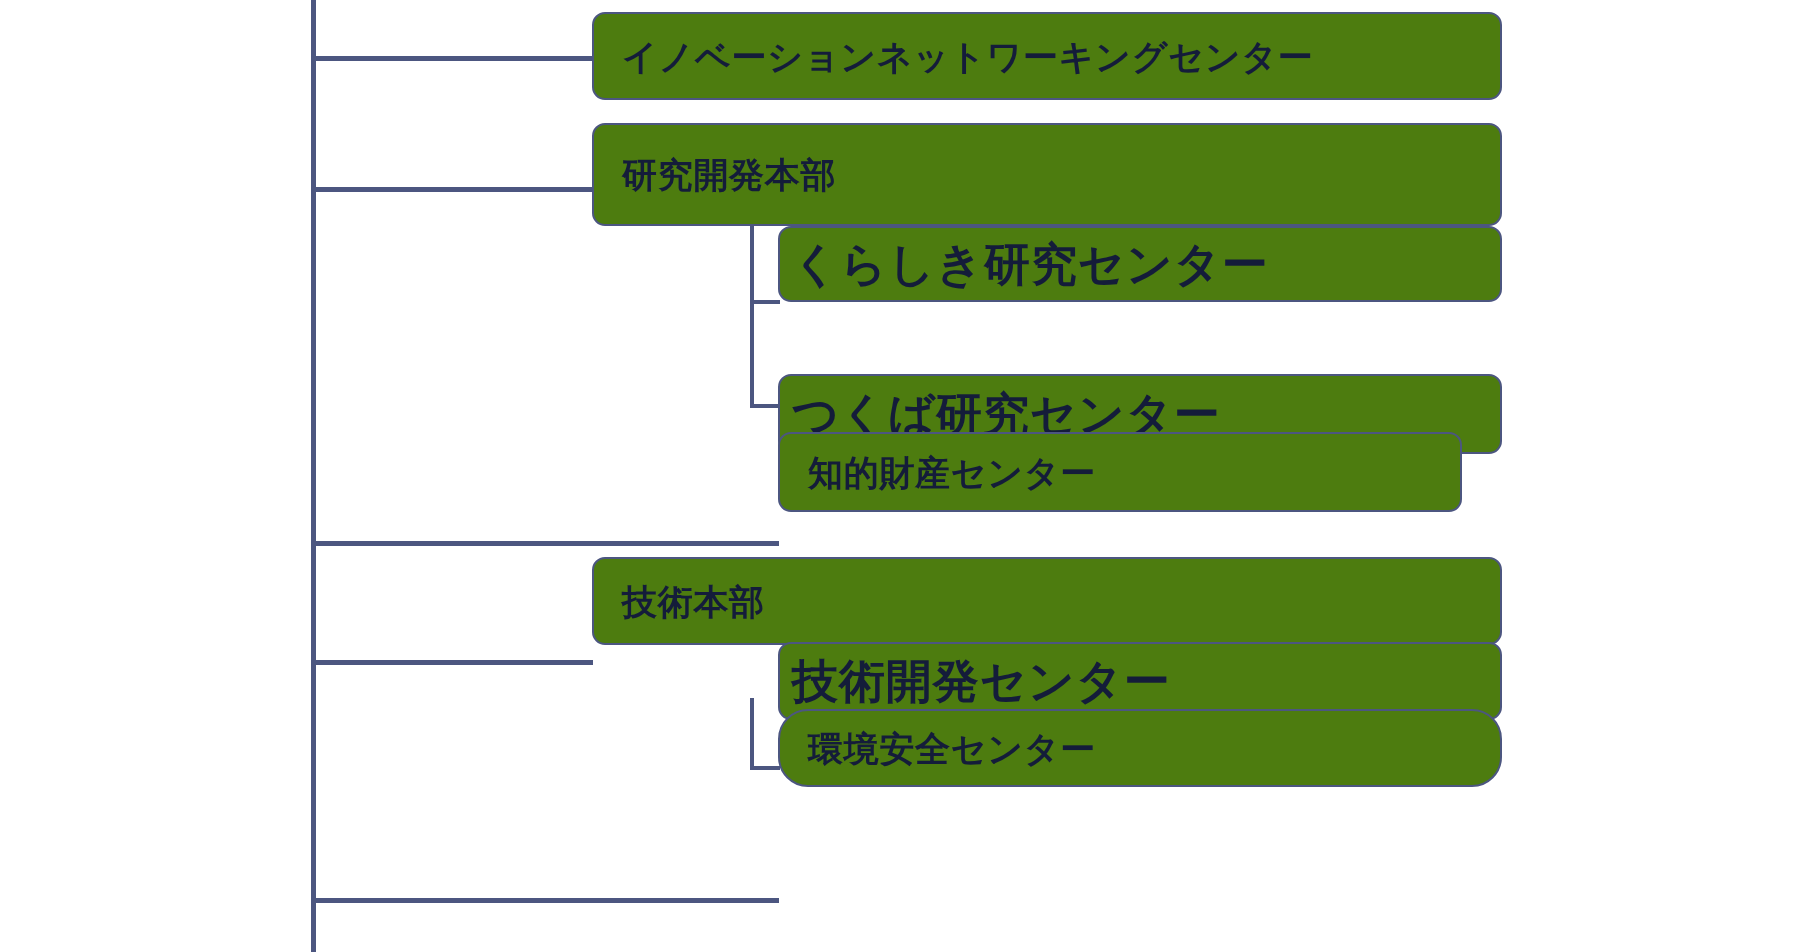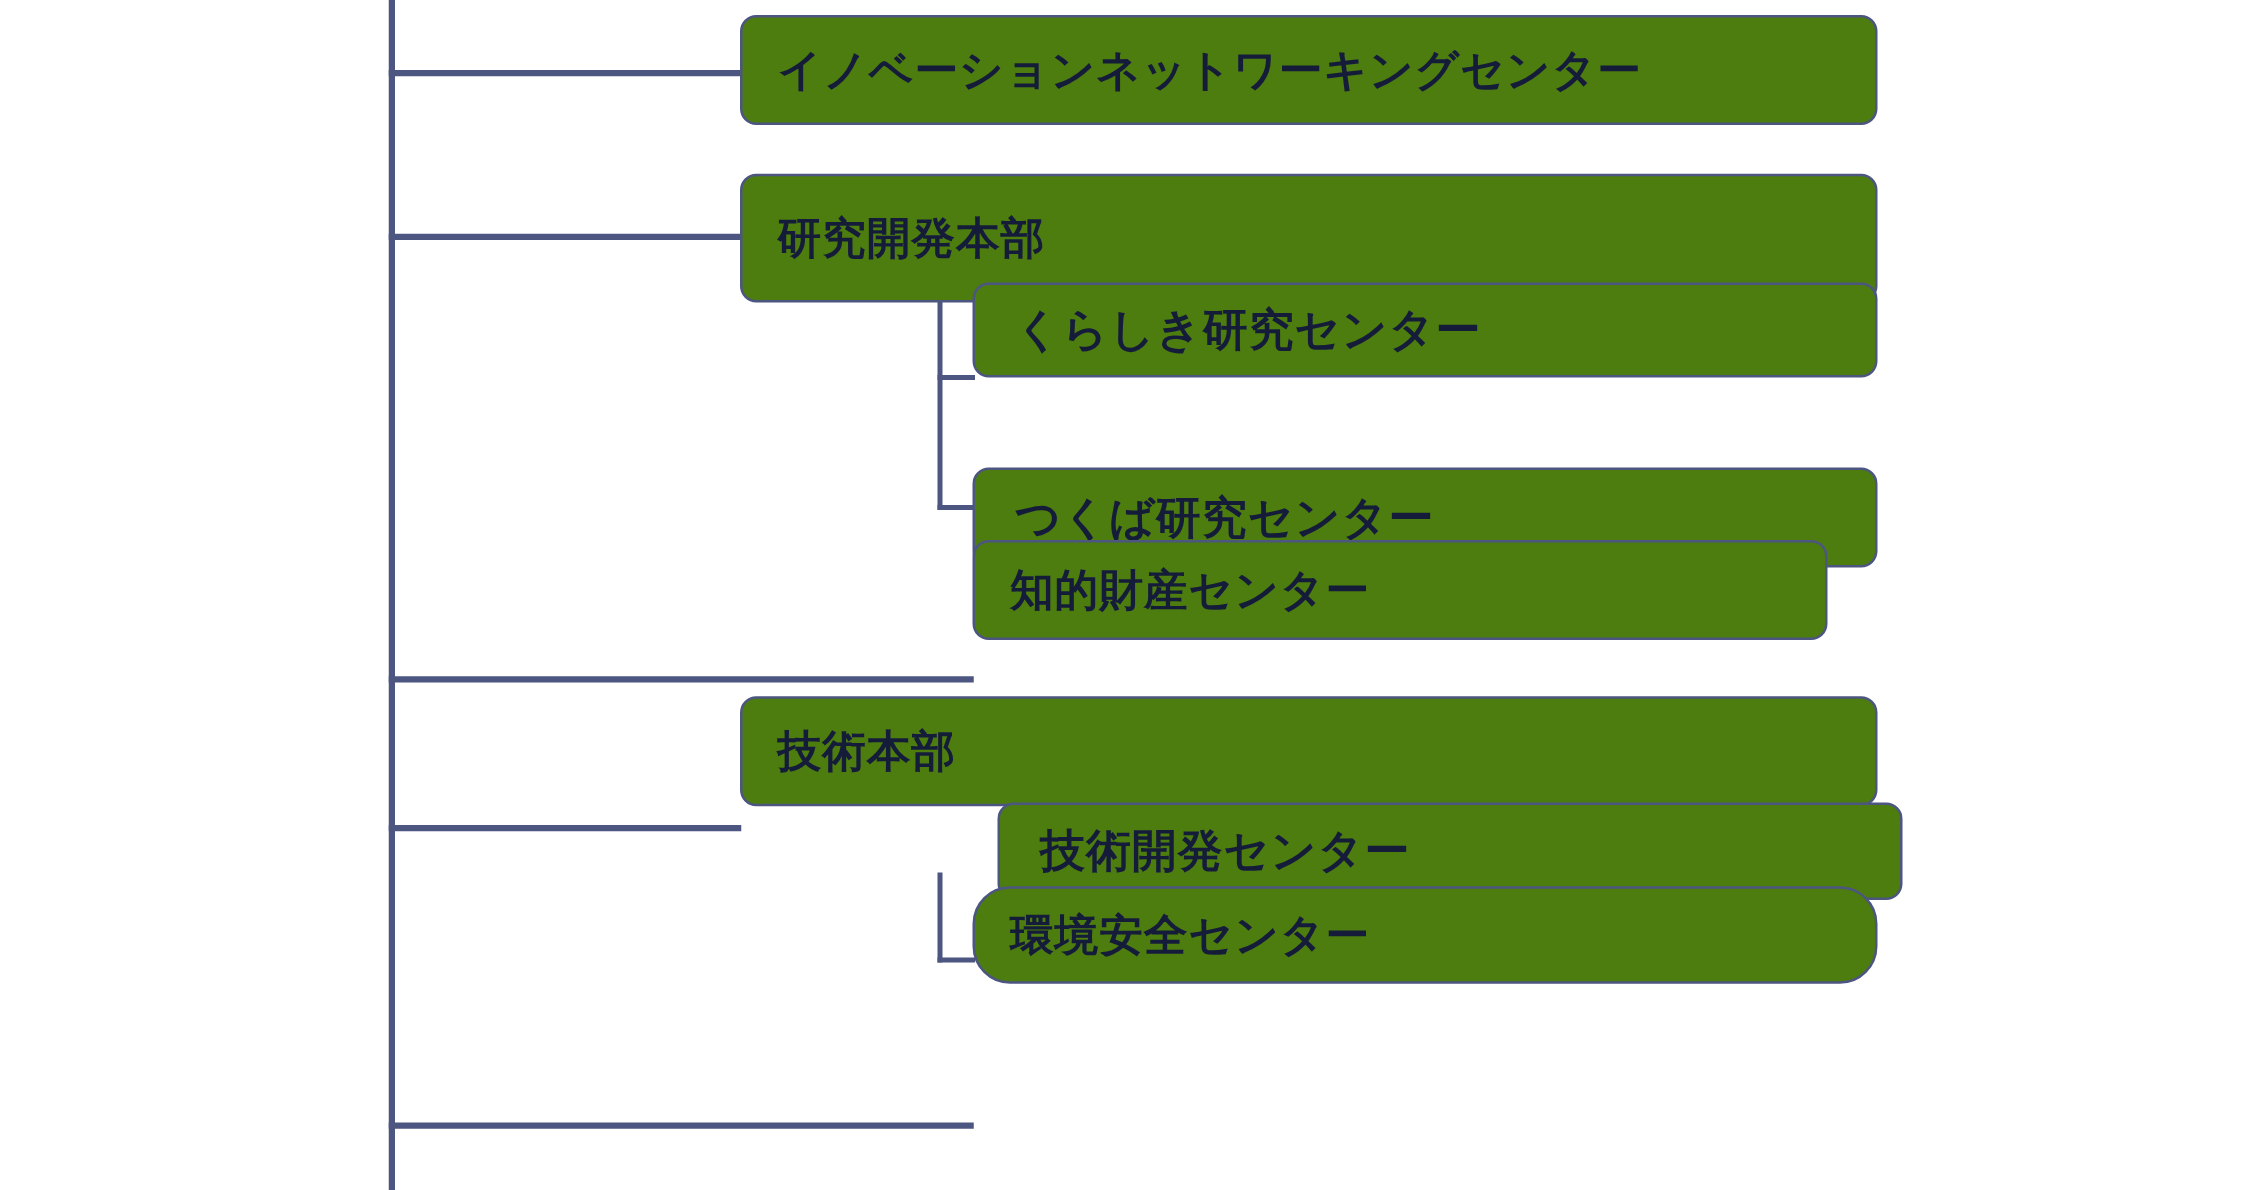--- a/index.html
+++ b/index.html
@@ -44,22 +44,22 @@
     color: #141c3a;
     letter-spacing: 0.02em;
     white-space: nowrap;
     line-height: 1;
   }
   .level-1 > .node-label {
     font-size: 35px;
     padding-left: 28px;
   }
   .level-2 > .node-label {
-    font-size: 36px;
-    padding-left: 32px;
+    font-size: 46px;
+    padding-left: 12px;
   }
 </style>
 </head>
 <body>
 
 <div id="chart-canvas">
 
   <div class="line v-line" style="left:311px; top:0px; height:952px;"></div>
 
   <div class="line h-line" style="left:311px; top:56px; width:282px;"></div>
@@ -79,41 +79,41 @@
   <div class="line sub-h-line" style="left:750px; top:404px; width:30px;"></div>
 
   <div class="line sub-v-line" style="left:750px; top:698px; height:72px;"></div>
 
   <div class="line sub-h-line" style="left:750px; top:766px; width:30px;"></div>
 
   <div class="node level-1" style="left:592px; top:12px; width:910px; height:88px;">
     <span class="node-label">イノベーションネットワーキングセンター</span>
   </div>
 
-  <div class="node level-1" style="left:592px; top:123px; width:910px; height:103px;margin-top:16px;">
+  <div class="node level-1" style="left:592px; top:123px; width:910px; height:103px;">
     <span class="node-label">研究開発本部</span>
   </div>
 
   <div class="node level-2" style="left:778px; top:226px; width:724px; height:76px;">
     <span class="node-label">くらしき研究センター</span>
   </div>
 
   <div class="node level-2" style="left:778px; top:326px; width:724px; height:80px;margin-top:48px;">
     <span class="node-label">つくば研究センター</span>
   </div>
 
   <div class="node level-1" style="left:778px; top:432px; width:684px; height:80px;">
     <span class="node-label">知的財産センター</span>
   </div>
 
   <div class="node level-1" style="left:592px; top:557px; width:910px; height:88px;">
     <span class="node-label">技術本部</span>
   </div>
 
-  <div class="node level-2" style="left:778px; top:642px; width:724px; height:78px;margin-left:20px;">
+  <div class="node level-2" style="left:778px; top:642px; width:724px; height:78px;">
     <span class="node-label">技術開発センター</span>
   </div>
 
   <div class="node level-1" style="left:778px; top:709px; width:724px; height:78px;border-radius:30px;">
     <span class="node-label">環境安全センター</span>
   </div>
 
 </div>
 
 </body></html>

